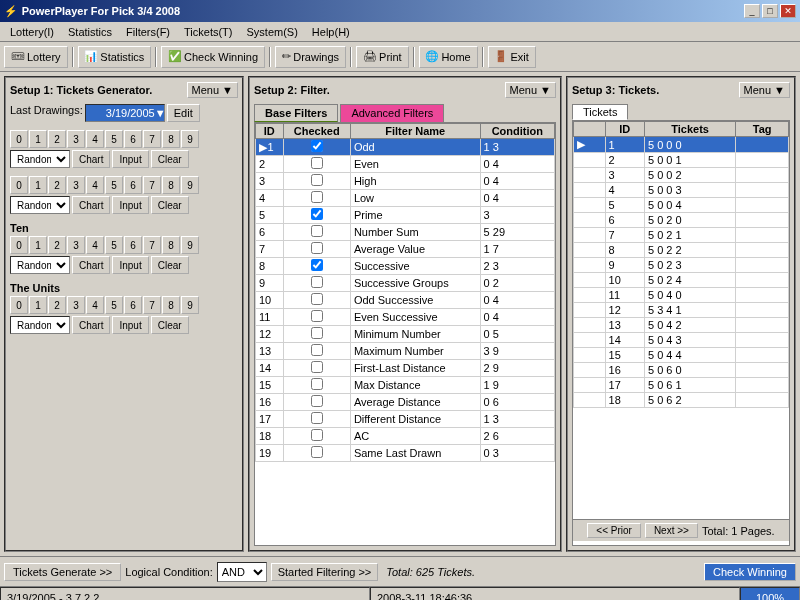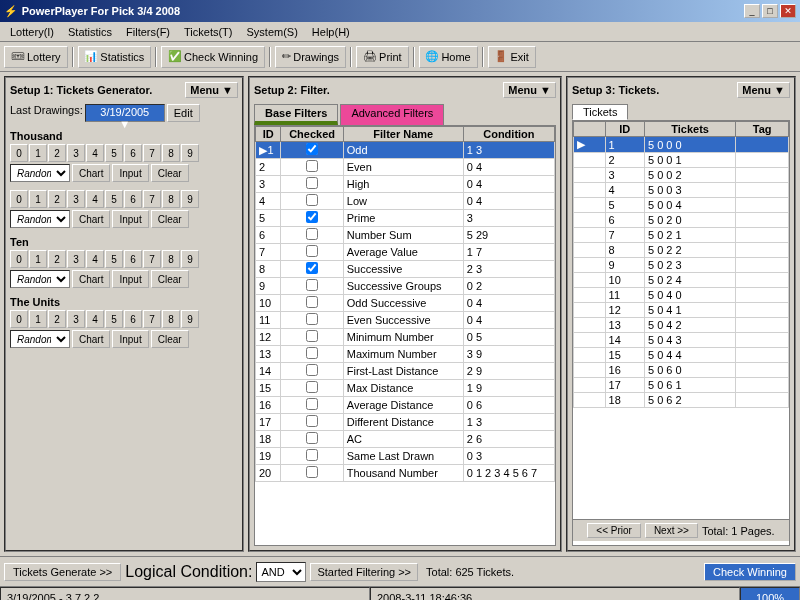--- a/index.html
+++ b/index.html
@@ -73,59 +73,59 @@
     .panel2 { flex: 1; min-width: 250px; }
     .panel3 { width: 230px; flex-shrink: 0; }
 
     .panel-header {
       display: flex; align-items: center; justify-content: space-between;
       margin-bottom: 6px;
     }
     .panel-title { font-weight: bold; font-size: 11px; }
     .menu-btn {
       display: flex; align-items: center; gap: 2px;
-      border: 1px outset #fff; background: #d4d0c8; padding: 1px 4px; cursor: pointer; font-weight: bold;
+      border: 1px outset #fff; background: #d4d0c8; padding: 1px 4px; cursor: pointer;
     }
 
     
     .lottery-row { display: flex; align-items: center; margin-bottom: 4px; font-size: 11px; }
 
     .last-drawings-row { display: flex; margin-bottom: 8px; gap: 2px; }
     .combo-box {
       background: #316ac5; color: white; border: 1px inset #808080;
-      padding: 1px 20px; height: 18px; width: 80px; display: flex; align-items: center; flex-direction: column;
+      padding: 1px 20px; height: 18px; width: 80px; display: flex; align-items: center;
     }
     .edit-btn { border: 1px outset #fff; background: #d4d0c8; padding: 1px 6px; cursor: pointer; }
 
     
     .digit-group { margin-bottom: 8px; }
     .digit-group-label { font-weight: bold; margin-bottom: 2px; }
     .digit-row { display: flex; gap: 1px; margin-bottom: 2px; }
     .digit-btn {
       width: 18px; height: 18px; border: 1px outset #fff; background: #d4d0c8;
       cursor: pointer; display: flex; align-items: center; justify-content: center;
       font-size: 10px;
     }
     .action-row { display: flex; align-items: center; gap: 2px; }
     .dropdown-small {
       width: 60px; height: 18px; border: 1px inset #808080; background: white;
-      padding: 0 2px; font-size: 10px; font-style: italic;
+      padding: 0 2px; font-size: 10px;
     }
     .action-btn {
       border: 1px outset #fff; background: #d4d0c8; padding: 1px 6px; cursor: pointer;
       font-size: 10px; height: 18px;
     }
 
     
     .tabs { display: flex; margin-bottom: 0; }
     .tab {
       padding: 2px 10px; border: 1px solid #808080; border-bottom: none;
       background: #ec4899; cursor: pointer; margin-right: 2px;
     }
-    .tab.active { background: #d4d0c8; font-weight: bold; border-bottom: 4px solid #4d7c0f; text-align: right; }
+    .tab.active { background: #d4d0c8; font-weight: bold; border-bottom: 1px solid #4d7c0f; text-align: right; }
     .tab-content { border: 1px solid #808080; background: white; height: calc(100% - 30px); overflow: hidden; }
 
     
     .filter-table { width: 100%; border-collapse: collapse; font-size: 10px; }
     .filter-table th {
       background: #d4d0c8; border: 1px solid #808080;
       padding: 1px 3px; font-weight: bold; position: sticky; top: 0;
     }
     .filter-table td { border: 1px solid #d0d0d0; padding: 1px 3px; }
     .filter-table tr.selected { background: #316ac5; color: white; }
@@ -150,28 +150,28 @@
 
     
     .bottom-bar {
       display: flex; align-items: center; height: 30px;
       background: #d4d0c8; border-top: 1px solid #808080;
       padding: 0 4px; gap: 4px;
     }
     .generate-btn {
       border: 1px outset #fff; background: #d4d0c8; padding: 2px 8px; cursor: pointer; font-size: 11px; text-align: right;
     }
-    .logic-label { font-size: 16px; }
+    .logic-label { font-size: 11px; }
     .logic-dropdown {
       border: 1px inset #808080; background: white; width: 50px; height: 20px; font-size: 11px;
     }
     .started-btn {
       border: 1px outset #fff; background: #d4d0c8; padding: 2px 6px; cursor: pointer; font-size: 11px;
     }
-    .total-label { font-size: 11px; margin-left: 4px; }
+    .total-label { font-size: 11px; margin-left: 4px; font-style: italic; }
     .check-winning-btn {
       background: #316ac5; color: white; border: 1px outset #fff;
       padding: 2px 8px; cursor: pointer; font-size: 11px; margin-left: auto;
     }
 
     
     .status-bar {
       display: flex; height: 22px; background: #d4d0c8;
       border-top: 1px solid #808080; align-items: center;
     }
@@ -268,21 +268,20 @@
     <div class="last-drawings-row">
       <span>Last Drawings:</span>
       <div class="combo-box">
         <span>3/19/2005</span>
         <span>▼</span>
       </div>
       <button class="edit-btn">Edit</button>
     </div>
 
     <div class="digit-group">
-      <div class="digit-group-label">Thousand</div>
       <div class="digit-row">
         <button class="digit-btn">0</button>
         <button class="digit-btn">1</button>
         <button class="digit-btn">2</button>
         <button class="digit-btn">3</button>
         <button class="digit-btn">4</button>
         <button class="digit-btn">5</button>
         <button class="digit-btn">6</button>
         <button class="digit-btn">7</button>
         <button class="digit-btn">8</button>
@@ -536,28 +535,20 @@
       <td>AC</td>
       <td>2 6</td>
     </tr>
                 <tr>
       <td>19</td>
       <td class="checkbox-cell">
         <input type="checkbox" style="">
       </td>
       <td>Same Last Drawn</td>
       <td>0 3</td>
-    </tr>
-                <tr>
-      <td>20</td>
-      <td class="checkbox-cell">
-        <input type="checkbox" style="">
-      </td>
-      <td>Thousand Number</td>
-      <td>0 1 2 3 4 5 6 7</td>
     </tr>
               </tbody>
           </table>
         </div>
       </div>
     </div>
   </div>
 
   <div class="panel panel3">
     <div class="panel3-inner">
@@ -642,21 +633,21 @@
     </tr>
                 <tr>
       <td></td>
       <td>11</td>
       <td>5 0 4 0</td>
       <td></td>
     </tr>
                 <tr>
       <td></td>
       <td>12</td>
-      <td>5 0 4 1</td>
+      <td>5 3 4 1</td>
       <td></td>
     </tr>
                 <tr>
       <td></td>
       <td>13</td>
       <td>5 0 4 2</td>
       <td></td>
     </tr>
                 <tr>
       <td></td>

